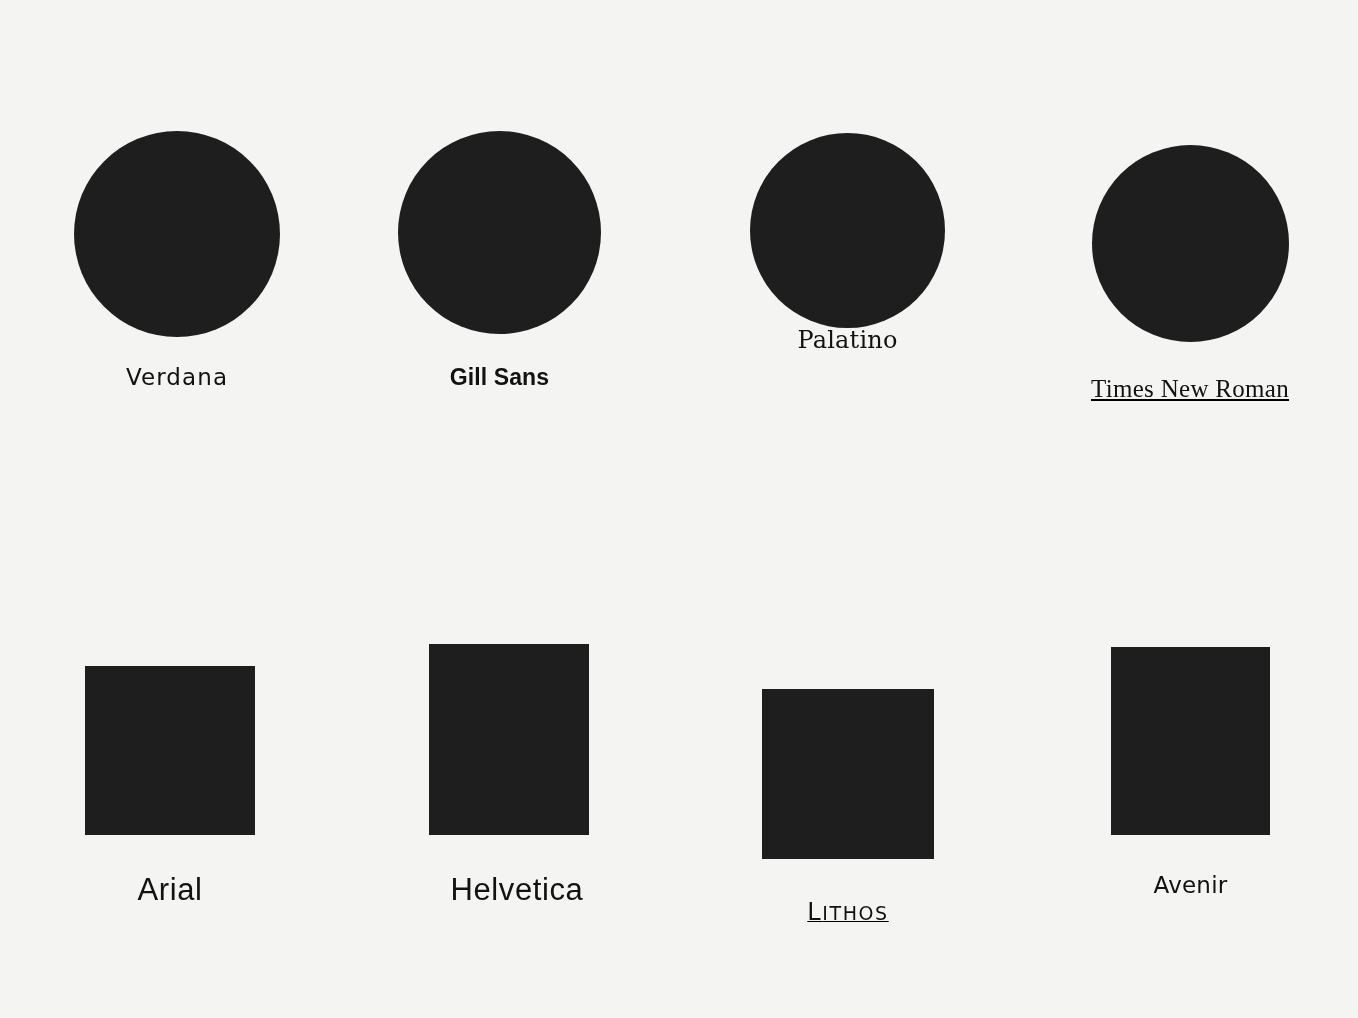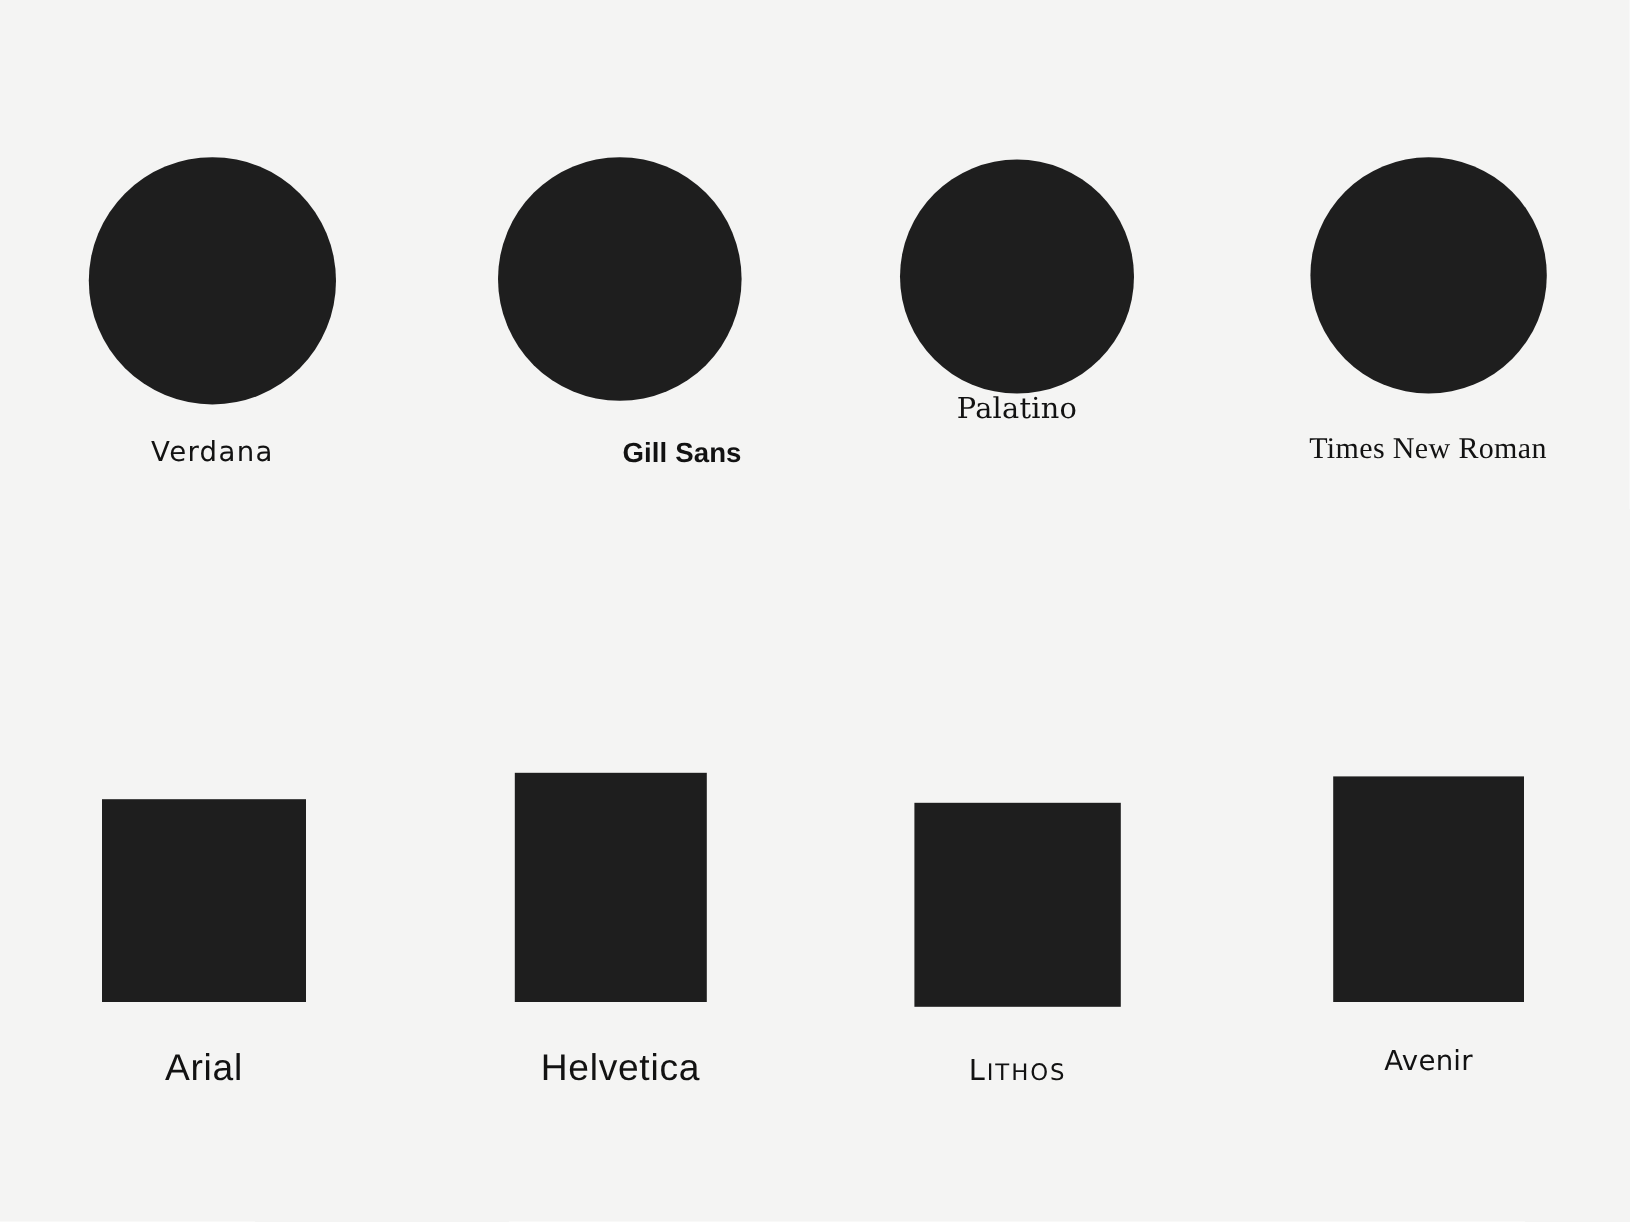--- a/index.html
+++ b/index.html
@@ -107,35 +107,35 @@
 
   <div>
 
     <div class="specimen" style="left:74px; top:131px;">
       <div class="shape-slot">
         <span class="shape circle" style="width: 206px; height: 206px; background: rgb(30, 30, 30);"></span>
       </div>
       <span class="label sans-geo" style="margin-top: 29px; color: rgb(18, 18, 18);">Verdana</span>
     </div>
 
-    <div class="specimen" style="left:415px; top:131px;align-items:flex-end;">
+    <div class="specimen" style="left:398px; top:131px;">
       <div class="shape-slot">
         <span class="shape circle" style="width: 203px; height: 203px; background: rgb(30, 30, 30);"></span>
       </div>
       <span class="label sans-humanist" style="margin-top: 32px; color: rgb(18, 18, 18);">Gill Sans</span>
     </div>
 
     <div class="specimen" style="left:750px; top:133px;">
       <div class="shape-slot">
         <span class="shape circle" style="width: 195px; height: 195px; background: rgb(30, 30, 30);"></span>
       </div>
       <span class="label serif-old" style="color: rgb(18, 18, 18);">Palatino</span>
     </div>
 
-    <div class="specimen" style="left:1091px; top:131px;">
+    <div class="specimen" style="left:1091px; top:145px;text-decoration:underline;">
       <div class="shape-slot">
         <span class="shape circle" style="width: 197px; height: 197px; background: rgb(30, 30, 30);"></span>
       </div>
       <span class="label serif" style="margin-top: 34px; color: rgb(18, 18, 18);">Times New Roman</span>
     </div>
 
   </div>
 
   <div>
 
@@ -146,21 +146,21 @@
       <span class="label sans" style="margin-top: 39px; color: rgb(18, 18, 18);">Arial</span>
     </div>
 
     <div class="specimen" style="left:429px; top:644px;">
       <div class="shape-slot" style="height:191px;">
         <span class="shape rect" style="width: 160px; height: 191px; background: rgb(30, 30, 30);"></span>
       </div>
       <span class="label sans" style="margin-top: 39px; color: rgb(18, 18, 18); margin-left: 16px;">Helvetica</span>
     </div>
 
-    <div class="specimen" style="left:762px; top:648px;">
+    <div class="specimen" style="left:762px; top:668px;text-decoration:underline;">
       <div class="shape-slot" style="height:191px;">
         <span class="shape rect" style="width: 172px; height: 170px; background: rgb(30, 30, 30);"></span>
       </div>
       <span class="label smallcaps" style="margin-top: 41px; color: rgb(18, 18, 18);"><span class="cap-initial">L</span><span>ITHOS</span></span>
     </div>
 
     <div class="specimen" style="left:1111px; top:644px;">
       <div class="shape-slot" style="height:191px;">
         <span class="shape rect" style="width: 159px; height: 188px; background: rgb(30, 30, 30);"></span>
       </div>

